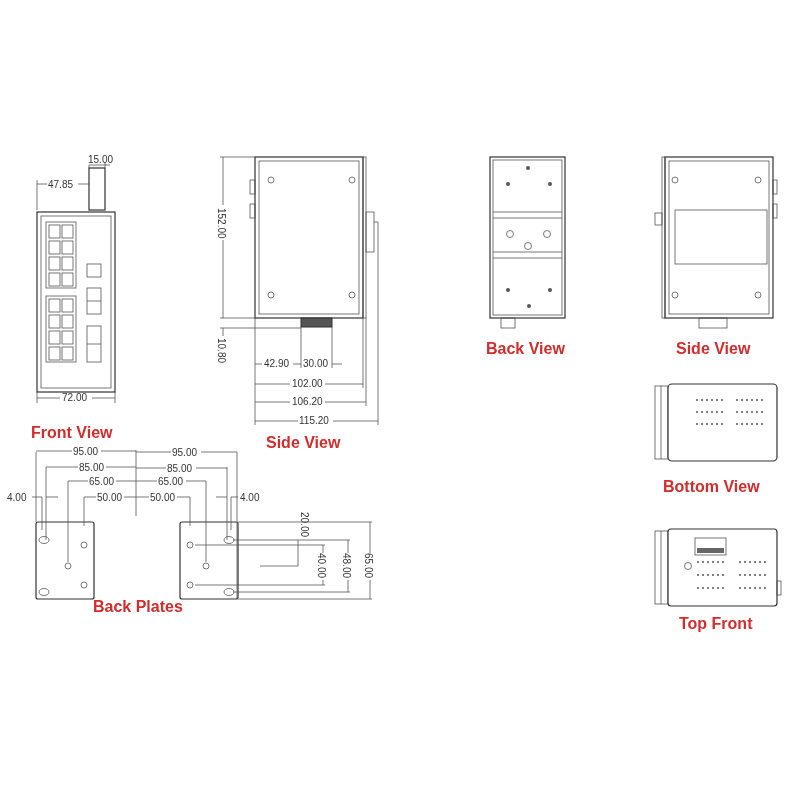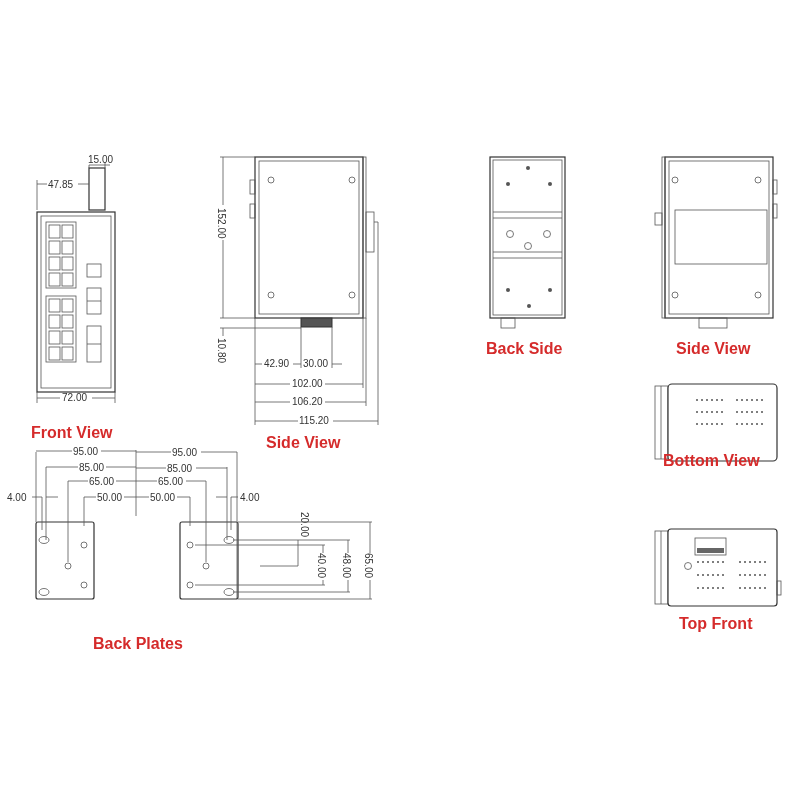--- a/index.html
+++ b/index.html
@@ -325,17 +325,17 @@
     <line x1="348" y1="580" x2="348" y2="592" class="thin"></line>
     <text x="0" y="0" class="dim" transform="translate(343,553) rotate(90)">48.00</text>
     <line x1="370" y1="522" x2="370" y2="553" class="thin"></line>
     <line x1="370" y1="580" x2="370" y2="599" class="thin"></line>
     <text x="0" y="0" class="dim" transform="translate(365,553) rotate(90)">65.00</text>
   </g>
 </svg>
 
 <div class="lbl" style="left:31px;top:424px;">Front View</div>
 <div class="lbl" style="left:266px;top:434px;">Side View</div>
-<div class="lbl" style="left:486px;top:340px;">Back Side</div>
+<div class="lbl" style="left:486px;top:340px;">Back View</div>
 <div class="lbl" style="left:676px;top:340px;">Side View</div>
-<div class="lbl" style="left:663px;top:452px;">Bottom View</div>
+<div class="lbl" style="left:663px;top:478px;">Bottom View</div>
 <div class="lbl" style="left:679px;top:615px;">Top Front</div>
-<div class="lbl" style="left:93px;top:635px;">Back Plates</div>
+<div class="lbl" style="left:93px;top:598px;">Back Plates</div>
 
 </body></html>

